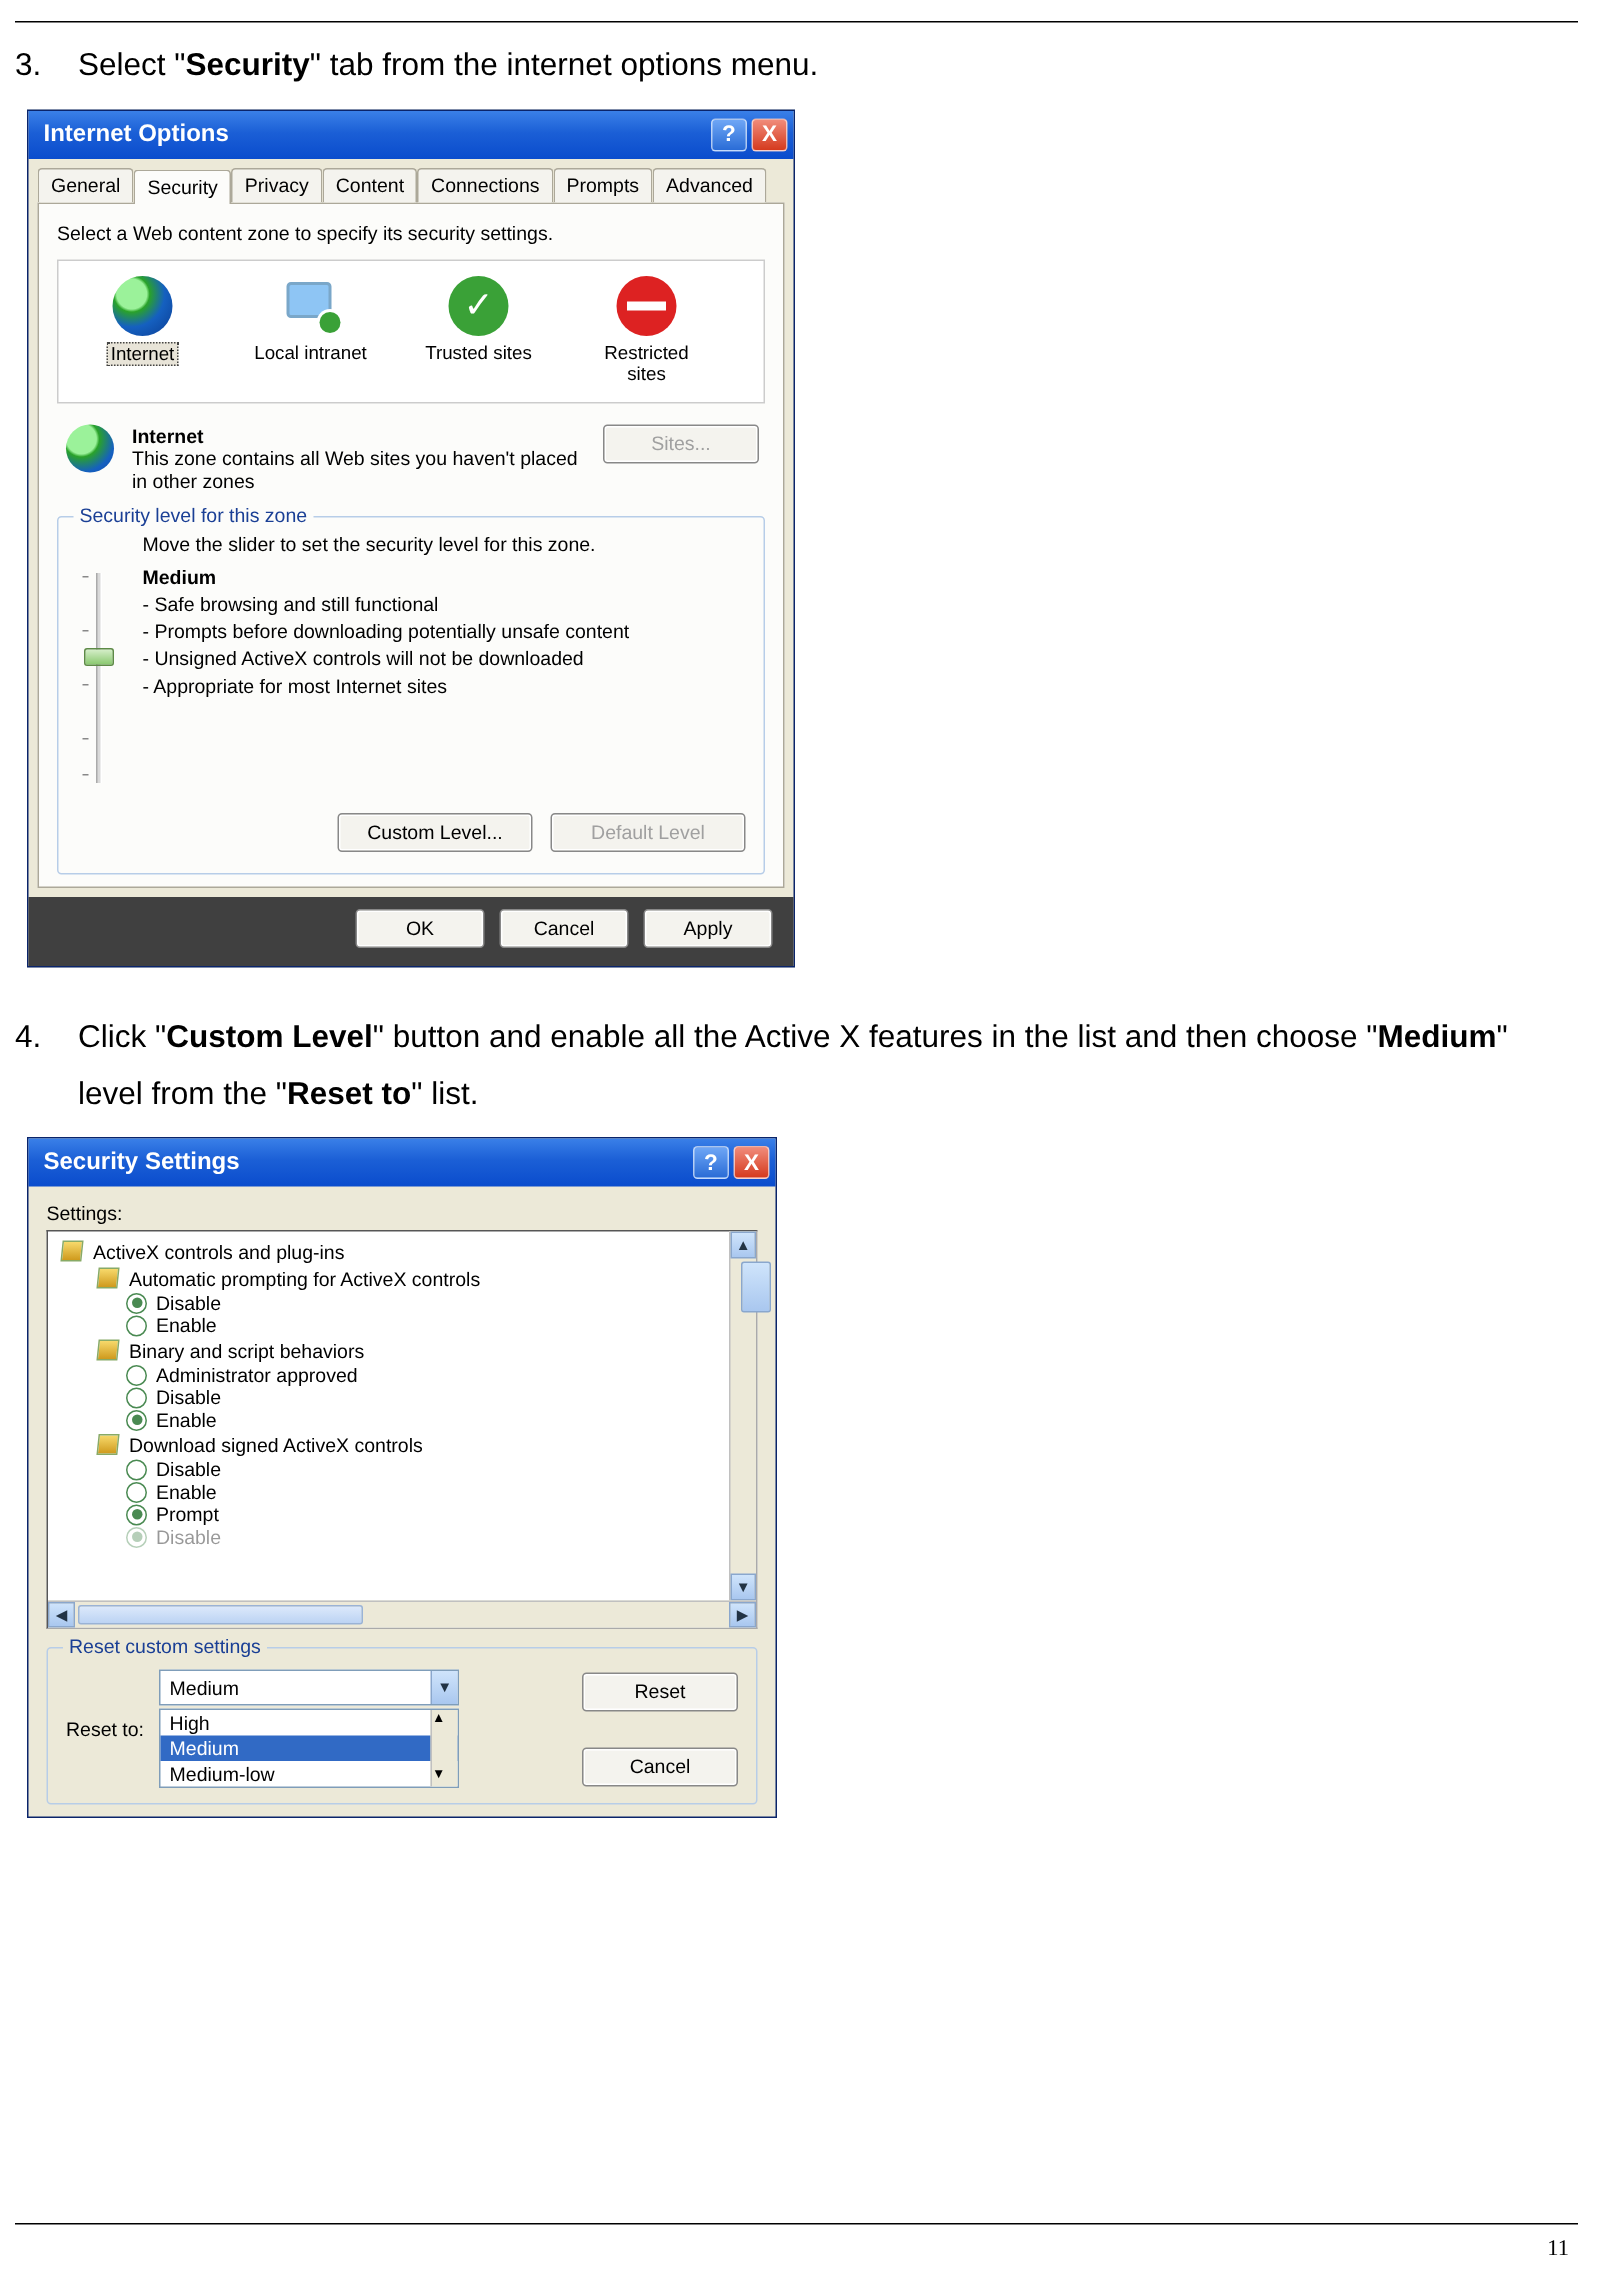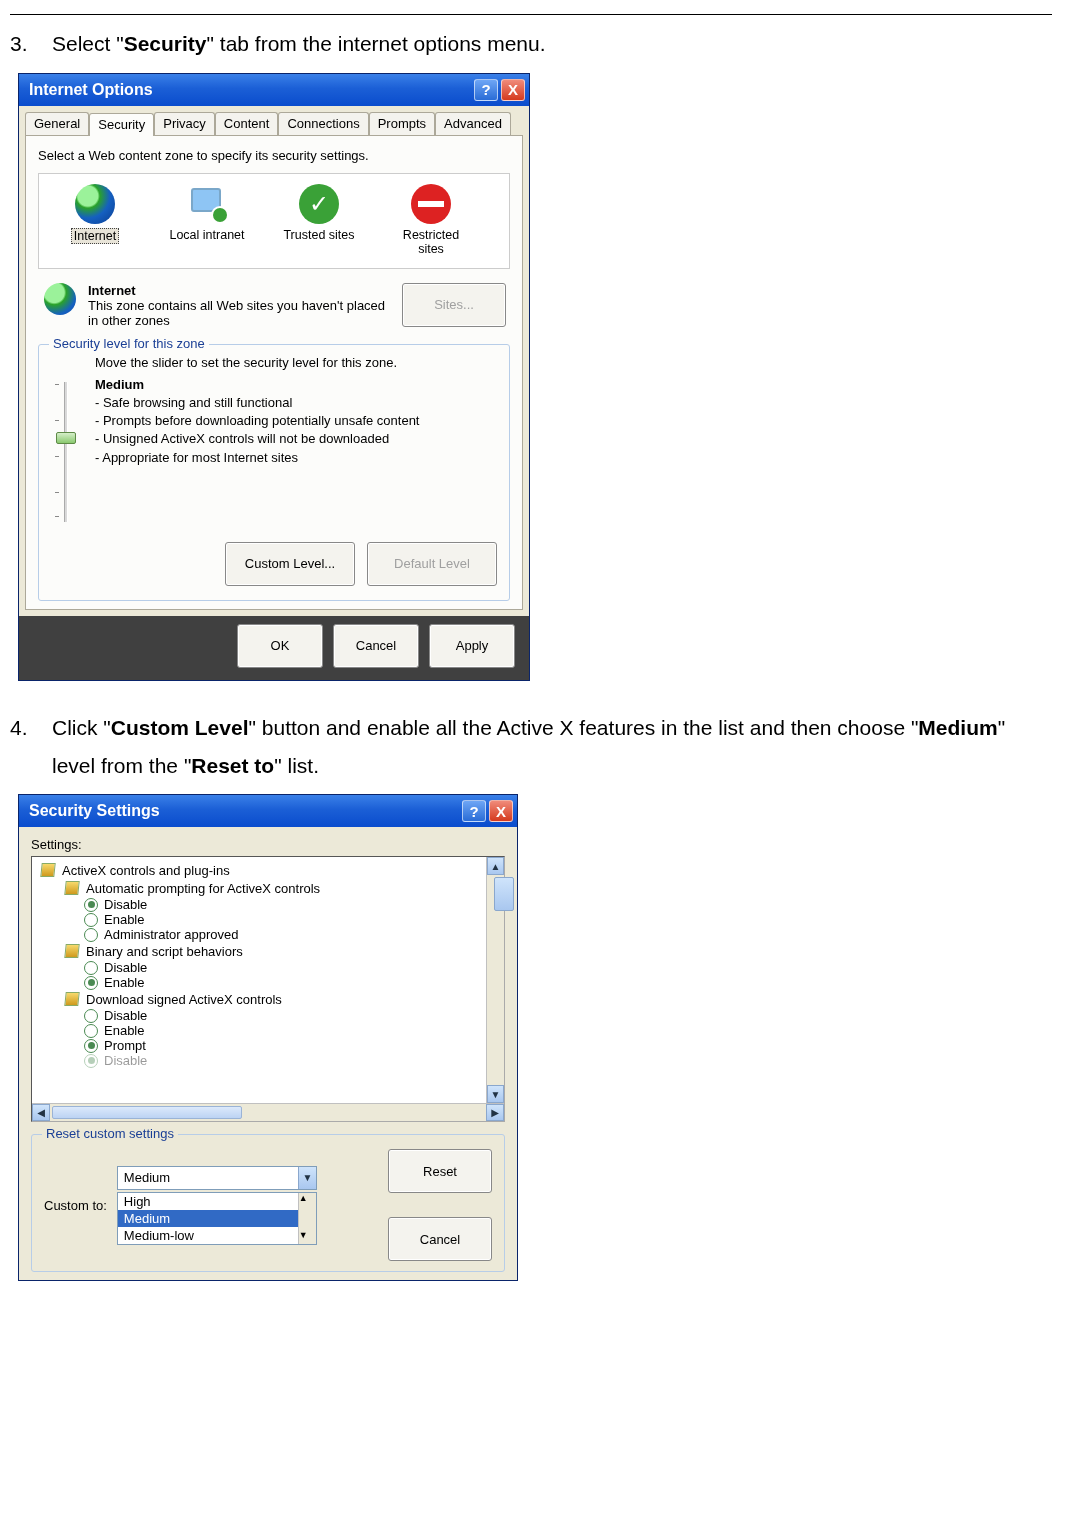--- a/index.html
+++ b/index.html
@@ -81,21 +81,21 @@
   .slider-row { display:flex; gap: 14px; margin-top: 6px; }
   .slider { width: 30px; position: relative; height: 150px; }
   .track { position:absolute; left:13px; top:6px; width:4px; height:140px; background:#d9d9d9; border-left:1px solid #aaa; border-right:1px solid #fff; }
   .tick  { position:absolute; left:4px; width:4px; height:1px; background:#888; }
   .thumb { position:absolute; left:5px; width:20px; height:12px; background: linear-gradient(#d5eec9,#8ac96f); border:1px solid #5d8a46; border-radius:2px; }
   .sec-text { flex:1; font-size: 13px; line-height: 1.4; }
   .sec-text .hd { font-weight: bold; }
   .btn {
     font-family: Tahoma, sans-serif; font-size: 13px;
     background: #f4f3ee; border: 1px solid #888;
-    border-radius: 3px; padding: 2px 0; width: 104px; height: 44px;
+    border-radius: 3px; padding: 2px 0; width: 104px; height: 26px;
     box-shadow: inset 0 0 0 1px #fff; cursor: default;
   }
   .btn:disabled { color: #a0a0a0; }
   .btn-row { display:flex; justify-content:flex-end; gap: 12px; margin-top: 16px; }
   .dlg-btns { display:flex; justify-content:flex-end; gap:10px; padding: 8px 14px 12px; background:#404040; }
 
   
   .dialog2 { width: 500px; }
   .settings-box { margin: 10px 12px 4px; }
   .listbox { border: 1px inset #aaa; background:#fff; height: 266px; position:relative; font-size: 13px; }
@@ -253,32 +253,32 @@
               <span>Automatic prompting for ActiveX controls</span>
             </div>
         <div class="lb-row ind2">
               <span class="radio on"></span>
               <span>Disable</span>
             </div>
         <div class="lb-row ind2">
               <span class="radio"></span>
               <span>Enable</span>
             </div>
-        <div class="lb-row ind2">
-              <span class="radio"></span>
-              <span>Administrator approved</span>
-            </div>
         <div class="lb-row ind1">
               <span class="ic">
                 <span class="cube"></span>
               </span>
               <span>Binary and script behaviors</span>
             </div>
         <div class="lb-row ind2">
               <span class="radio"></span>
+              <span>Administrator approved</span>
+            </div>
+        <div class="lb-row ind2">
+              <span class="radio"></span>
               <span>Disable</span>
             </div>
         <div class="lb-row ind2">
               <span class="radio on"></span>
               <span>Enable</span>
             </div>
         <div class="lb-row ind1">
               <span class="ic">
                 <span class="cube"></span>
               </span>
@@ -311,21 +311,21 @@
         <div class="hthumb"></div>
         <div style="flex:1"></div>
         <div class="arr">▶</div>
       </div>
     </div>
   </div>
 
   <div class="reset-grp">
     <span class="legend">Reset custom settings</span>
     <div style="display:flex; align-items:center; gap:10px;">
-      <span style="font-size:13px;">Custom to:</span>
+      <span style="font-size:13px;">Reset to:</span>
       <div>
         <div class="combo">
           <span class="val">Medium</span>
           <span class="dd">▼</span>
         </div>
         <div class="dropdown">
           <div class="opt">High</div>
           <div class="opt hover">Medium</div>
           <div class="opt">Medium-low</div>
           <div class="mini-vsb">

